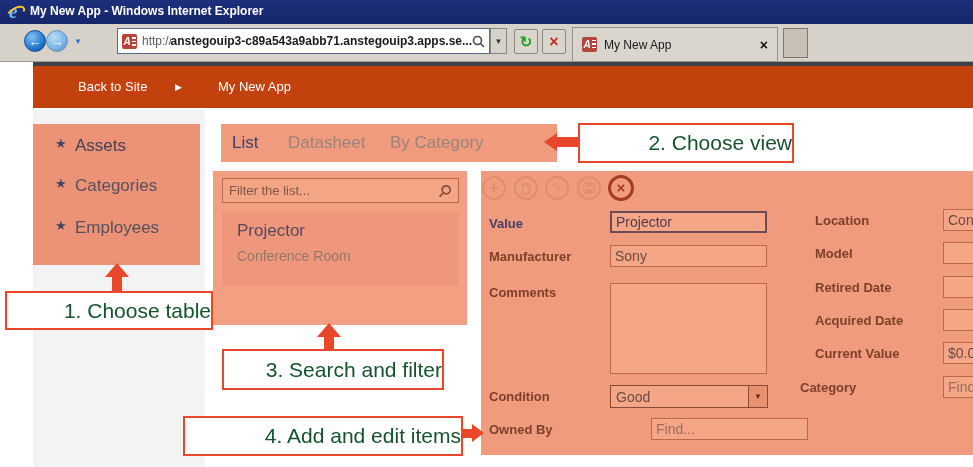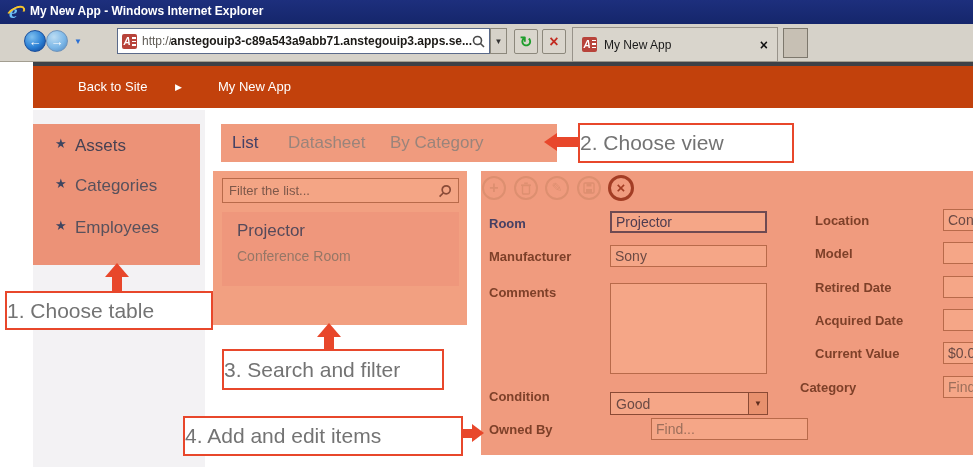--- a/index.html
+++ b/index.html
@@ -93,22 +93,22 @@
   .finput::placeholder { color:#9c6f5b; opacity:1; }
   .finput.focus { border:2px solid #6e4a52; color:#4e3c50; }
   .ftextarea { position:absolute; background:#f5a687; border:1px solid #b86a4a; }
   .fdrop { position:absolute; height:23px; background:#f5a687; border:1px solid #8a4a35;
     display:flex; align-items:center; }
   .fdrop .dval { flex:1; font-size:14px; color:#6b4a44; padding-left:5px; }
   .fdrop .dbtn { width:19px; height:100%; background:#e8916e; border-left:1px solid #8a4a35;
     text-align:center; font-size:8px; color:#5e2d1d; line-height:21px; }
 
   
-  .cobox { position:absolute; background:#fff; border:2px solid #e8472b; color:#737373;
-    font-size:21px; text-align:left; }
+  .cobox { position:absolute; background:#fff; border:2px solid #e8472b; color:#14532d;
+    font-size:21px; text-align:right; }
   .coshaft { position:absolute; background:#e8472b; }
   .cohead { position:absolute; width:0; height:0; }
   .cohead.up { border-left:12px solid transparent; border-right:12px solid transparent;
     border-bottom:14px solid #e8472b; }
   .cohead.left { border-top:9px solid transparent; border-bottom:9px solid transparent;
     border-right:13px solid #e8472b; }
   .cohead.right { border-top:9px solid transparent; border-bottom:9px solid transparent;
     border-left:12px solid #e8472b; }
 </style>
 </head>
@@ -221,28 +221,28 @@
     <span class="tb-pencil">✎</span></div>
   <div class="tbico" style="left:577px;top:176px;">
     <svg width="12" height="12" viewBox="0 0 12 12" style="margin-top:4px;">
       <rect x="1" y="1" width="10" height="10" rx="1" fill="none" stroke="currentColor" stroke-width="1.4"></rect>
       <rect x="3.5" y="1.5" width="5" height="3" fill="currentColor"></rect>
       <rect x="3" y="7" width="6" height="4" fill="currentColor"></rect>
     </svg></div>
   <div class="tbico cancel" style="left:608px;top:175px;">
     <span class="tb-x">×</span></div>
 
-  <span class="flabel focus" style="left:489px;top:216px;">Room</span>
+  <span class="flabel focus" style="left:489px;top:216px;">Value</span>
   <input class="finput focus" style="left: 610px; top: 211px; width: 157px;" value="Projector">
   <span class="flabel" style="left:489px;top:249px;">Manufacturer</span>
   <input class="finput" style="left: 610px; top: 245px; width: 157px;" value="Sony">
   <span class="flabel" style="left:489px;top:285px;">Comments</span>
   <div class="ftextarea" style="left:610px;top:283px;width:157px;height:91px;"></div>
   <span class="flabel" style="left:489px;top:389px;">Condition</span>
-  <div class="fdrop" style="left:610px;top:385px;width:158px;margin-top:7px;">
+  <div class="fdrop" style="left:610px;top:385px;width:158px;">
     <span class="dval">Good</span>
     <span class="dbtn">▼</span>
   </div>
   <span class="flabel" style="left:489px;top:422px;">Owned By</span>
   <input class="finput" style="left: 610px; top: 418px; width: 157px; margin-left: 41px;" placeholder="Find...">
 
   <span class="flabel" style="left:815px;top:213px;">Location</span>
   <input class="finput" style="left: 943px; top: 209px; width: 70px;" value="Con">
   <span class="flabel" style="left:815px;top:246px;">Model</span>
   <input class="finput" style="left: 943px; top: 242px; width: 70px;">

